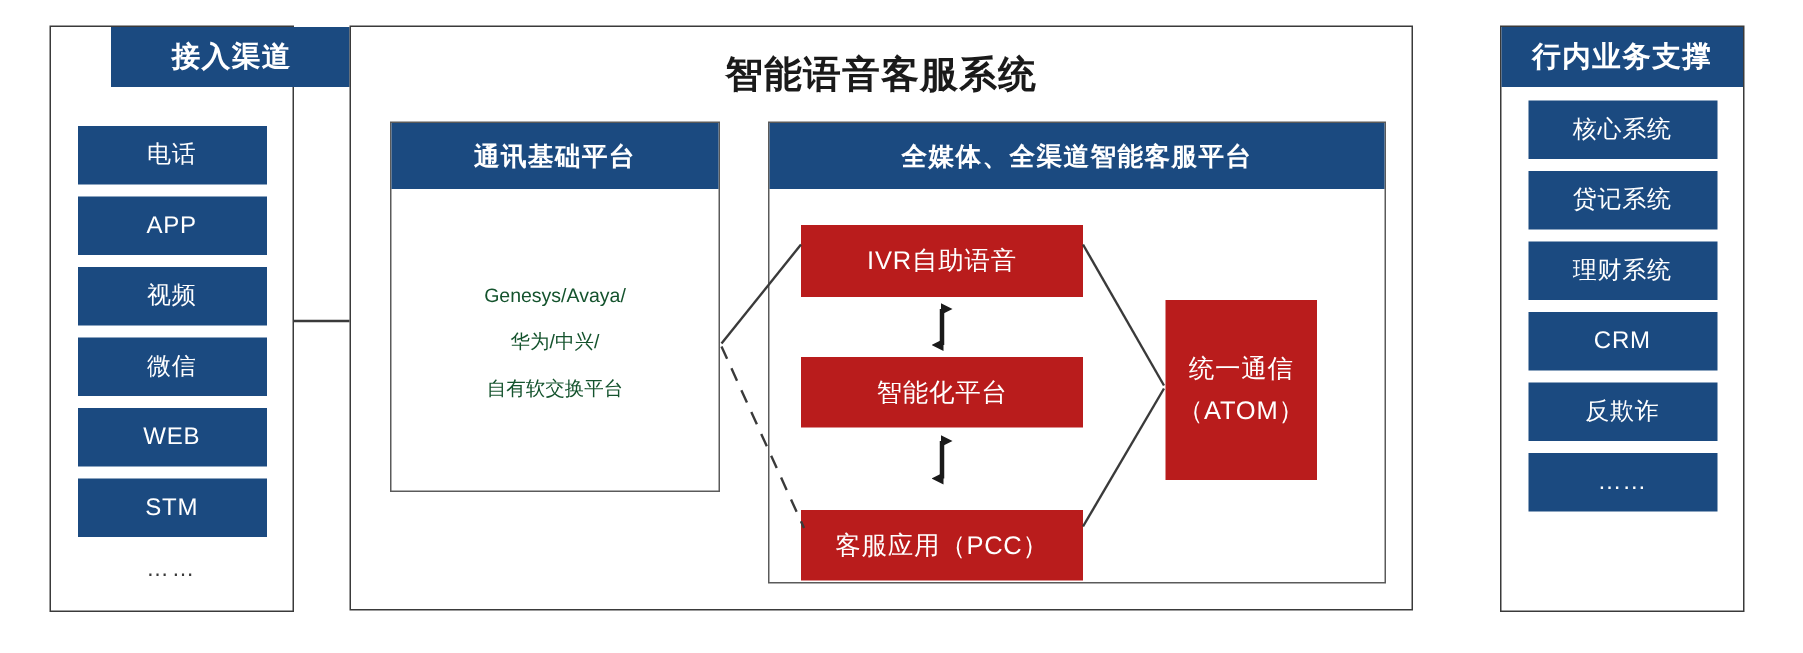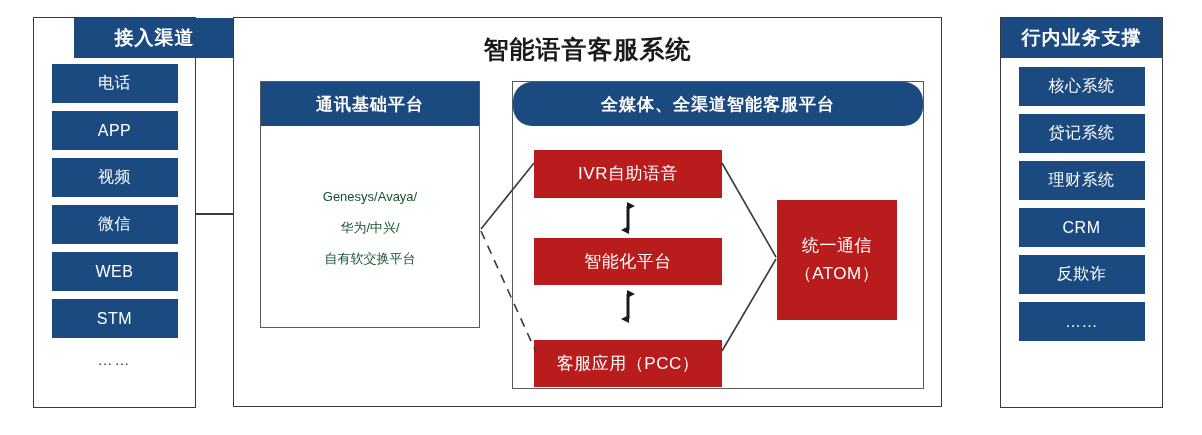--- a/index.html
+++ b/index.html
@@ -47,21 +47,21 @@
     letter-spacing:2px;
   }
 
   
   #left-panel{left:33px;top:17px;width:163px;height:391px;}
   #left-panel .panel-head{
     position:absolute;left:0;top:0;width:100%;height:40px;font-size:19px;margin-left:40px;
   }
   #left-panel .panel-body{
     position:absolute;left:0;top:40px;width:100%;height:349px;
-    padding-top:6px;gap:8px;
+    padding-top:26px;gap:8px;
   }
   #left-panel .chip,#left-panel .plainchip{width:126px;height:39px;}
   #left-panel .plainchip{height:26px;font-size:15px;}
 
   
   #right-panel{left:1000px;top:17px;width:163px;height:391px;}
   #right-panel .panel-head{
     position:absolute;left:0;top:0;width:100%;height:40px;font-size:19px;
   }
   #right-panel .panel-body{
@@ -94,33 +94,33 @@
     display:flex;flex-direction:column;align-items:center;justify-content:center;
     color:#14532d;font-size:13px;line-height:31px;
   }
 
   
   #omni-box{
     position:absolute;left:512px;top:81px;width:412px;height:308px;
     box-sizing:border-box;border:1px solid #5a5a5a;background:#fff;
   }
   #omni-box .panel-head{
-    position:absolute;left:0;top:0;width:100%;height:44px;font-size:17px;border-radius:19px;
+    position:absolute;left:0;top:0;width:100%;height:44px;font-size:17px;
   }
   .lightbox{
     position:absolute;box-sizing:border-box;
     background:#b91c1c;color:#ffffff;
     display:flex;flex-direction:column;
     align-items:center;justify-content:center;
     font-size:17px;line-height:28px;letter-spacing:.5px;
   }
   #box-ivr {left:534px;top:150px;width:188px;height:48px;}
   #box-ai  {left:534px;top:238px;width:188px;height:47px;}
   #box-pcc {left:534px;top:340px;width:188px;height:47px;}
-  #box-atom{left:777px;top:200px;width:120px;height:120px;text-align:right;}
+  #box-atom{left:777px;top:200px;width:101px;height:120px;text-align:right;}
 
   
   #wires{position:absolute;left:0;top:0;width:1202px;height:435px;}
 </style>
 </head>
 <body>
 
 <div id="stage">
 
   <div class="panel" id="left-panel">

